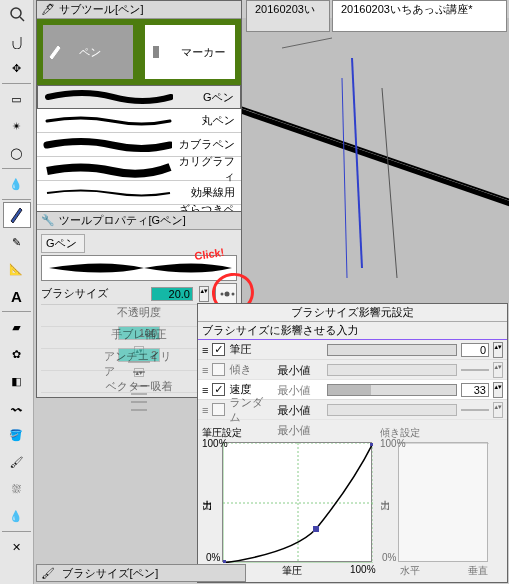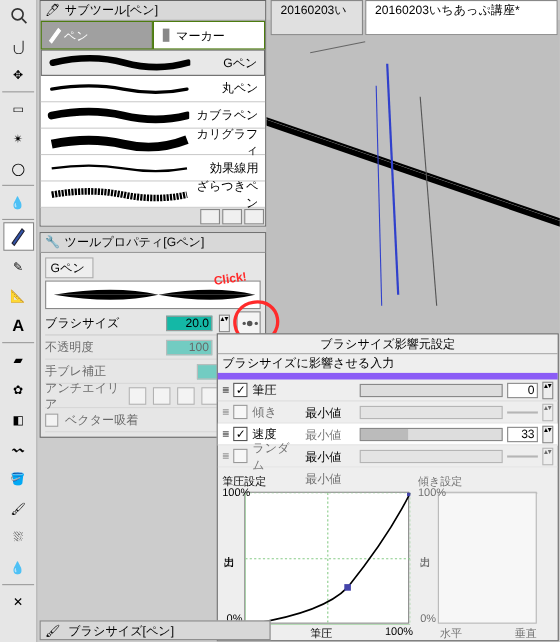--- a/index.html
+++ b/index.html
@@ -6,43 +6,43 @@
 body { margin: 0; background: #ccc; width: 509px; height: 584px; position: relative; overflow: hidden; }
 .sidebar { position: absolute; left: 0; top: 0; width: 34px; height: 584px; background: #e6e6e6; border-right: 1px solid #aaa; }
 .tool-icon { width: 28px; height: 26px; margin: 1px auto; display: flex; align-items: center; justify-content: center; border: 1px solid transparent; }
 .tool-icon.active { background: #fff; border: 1px solid #888; }
 .tool-sep { height: 1px; background: #999; margin: 2px 2px; }
 .tab { padding: 1px 8px; border: 1px solid #888; background: #e0e0e0; margin-right: 2px; white-space: nowrap; overflow: hidden; height: 32px; }
 .tab.active { background: #fff; }
 .panel-subtool { position: absolute; left: 36px; top: 0; width: 206px; background: #e6e6e6; border: 1px solid #666; }
 .panel-header { background: #d8d8d8; border-bottom: 1px solid #999; padding: 1px 4px; display: flex; align-items: center; height: 18px; }
 .brush-tabs { display: flex; background: #fff; }
-.brush-tab { flex: 1; border: 1px solid #4d7c0f; padding: 4px 4px; display: flex; align-items: center; gap: 0; }
+.brush-tab { flex: 1; border: 6px solid #4d7c0f; padding: 19px 4px; display: flex; align-items: center; gap: 16px; }
 .brush-tab.active { background: #a0a0a0; color: #fff; }
 .brush-list { background: #fff; }
 .brush-row { display: flex; align-items: center; height: 24px; border-bottom: 1px solid #ccc; }
 .brush-row.sel { background: #e8e8e8; border: 1px solid #666; }
 .brush-preview { width: 140px; height: 22px; display: flex; align-items: center; justify-content: center; }
 .brush-name { flex: 1; text-align: right; padding-right: 6px; }
 .panel-footer { background: #ddd; height: 16px; display: flex; justify-content: flex-end; gap: 2px; padding: 1px; }
 .footer-btn { width: 18px; height: 14px; background: #f0f0f0; border: 1px solid #888; }
 .panel-prop { position: absolute; left: 36px; top: 211px; width: 206px; background: #e6e6e6; border: 1px solid #666; }
 .prop-body { padding: 4px; }
 .gpen-lbl { background: #eee; border: 1px solid #aaa; padding: 1px 4px; width: 44px; }
 .stroke-preview { height: 26px; background: #fff; border: 1px solid #888; margin: 2px 0; display: flex; align-items: center; justify-content: center; }
 .prop-row { display: flex; align-items: center; height: 22px; gap: 6px; border-bottom: 1px solid #ccc; }
 .val-input { width: 42px; text-align: right; padding: 0 2px; background: #14b8a6; border: 1px solid #999; }
 .more-btn { width: 22px; height: 22px; border: 1px solid #888; background: #f4f4f4; position: relative; }
-.prop-row.dim { opacity: 0.55; }
+.prop-row.dim { opacity: 0.55; flex-direction: column; }
 .checkbox { width: 12px; height: 12px; border: 1px solid #666; background: #fff; display: inline-block; }
 .annotation { position: absolute; left: 194px; top: 240px; color: #ff2a2a; font-family: cursive; font-size: 20px; font-weight: bold; pointer-events: none; transform: rotate(-8deg); }
 .annotation .circle { position: absolute; width: 42px; height: 40px; border: 3px solid #ff2a2a; border-radius: 50% 48% 52% 50%; top: 36px; left: 12px; }
 .popup { position: absolute; left: 197px; top: 303px; right: 1px; bottom: 1px; background: #eee; border: 1px solid #666; }
 .popup-title { text-align: center; padding: 1px; border-bottom: 1px solid #aaa; }
-.popup-sub { padding: 1px 4px; border-bottom: 6px solid #8b5cf6; }
+.popup-sub { padding: 1px 4px; border-bottom: 1px solid #8b5cf6; }
 .dyn-row { display: flex; align-items: center; height: 20px; gap: 4px; padding: 0 4px; border-bottom: 1px solid #ddd; }
 .dyn-row.hl { background: #fff; }
 .slider { flex: 1; height: 12px; background: #ddd; border: 1px solid #888; position: relative; }
 .slider-fill { position: absolute; left: 0; top: 0; bottom: 0; background: #bbb; }
 .curve-area { display: flex; padding: 6px 4px; gap: 8px; }
 .curve-box { background: #fff; border: 1px solid #888; position: relative; }
 .axis-lbl { position: absolute; font-size: 10px; }
 .canvas-bg { position: absolute; left: 242px; top: 18px; right: 0; height: 285px; background: #bfbfbf; overflow: hidden; }
 .bottom-left { position: absolute; left: 36px; top: 564px; width: 210px; height: 18px; background: #d8d8d8; border: 1px solid #888; padding: 1px 4px; }
 svg { display: block; }

